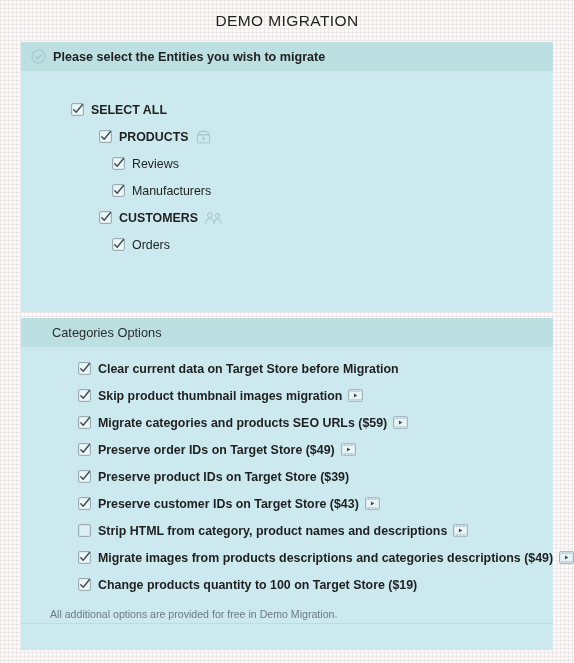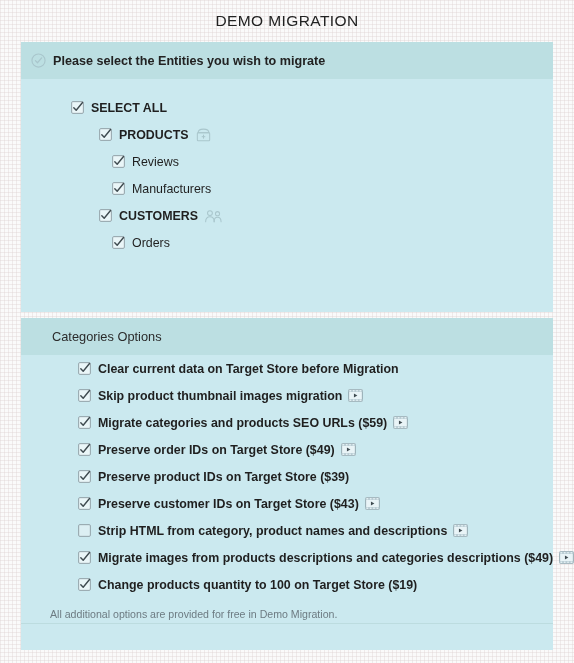--- a/index.html
+++ b/index.html
@@ -37,21 +37,21 @@
     position: absolute;
     left: 21px;
     width: 532px;
     background: #cbe9ef;
   }
   #entities-panel { top: 42px; height: 270px; }
   #options-panel  { top: 318px; height: 332px; }
 
   .panel-header {
     background: #bcdfe2;
-    height: 37px;
+    height: 29px;
     display: flex;
     align-items: center;
     padding-left: 10px;
     box-sizing: border-box;
   }
   #options-panel .panel-header { padding-left: 31px; }
 
   .panel-header-label {
     font-size: 12.6px;
     font-weight: bold;
@@ -66,21 +66,21 @@
   
   .circle-check-icon {
     width: 15px;
     height: 15px;
     margin-right: 7px;
     flex: 0 0 auto;
     display: block;
   }
 
   
-  .tree { padding-top: 15px; }
+  .tree { padding-top: 25px; }
   .tree-row {
     display: flex;
     align-items: center;
     height: 27px;
   }
   .lvl-0 { padding-left: 50px; }
   .lvl-1 { padding-left: 78px; }
   .lvl-2 { padding-left: 91px; }
 
   .row-label {
@@ -104,21 +104,21 @@
   .mini-icon {
     margin-left: 6px;
     flex: 0 0 auto;
     display: block;
   }
   .box-icon   { width: 17px; height: 14px; }
   .users-icon { width: 19px; height: 14px; }
   .film-icon  { width: 15px; height: 13px; }
 
   
-  .options-list { }
+  .options-list { padding-top: 8px; }
   .opt-row {
     display: flex;
     align-items: center;
     height: 27px;
     padding-left: 57px;
   }
   .opt-label {
     font-size: 12.4px;
     font-weight: bold;
     color: #1f1f1f;

